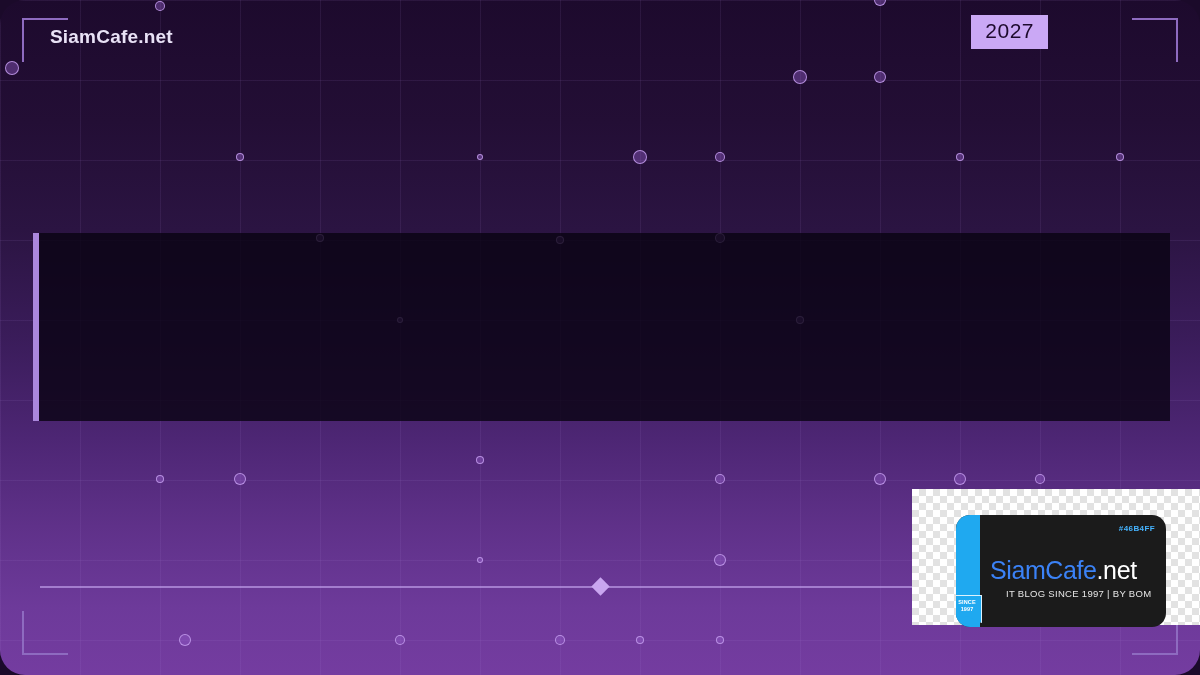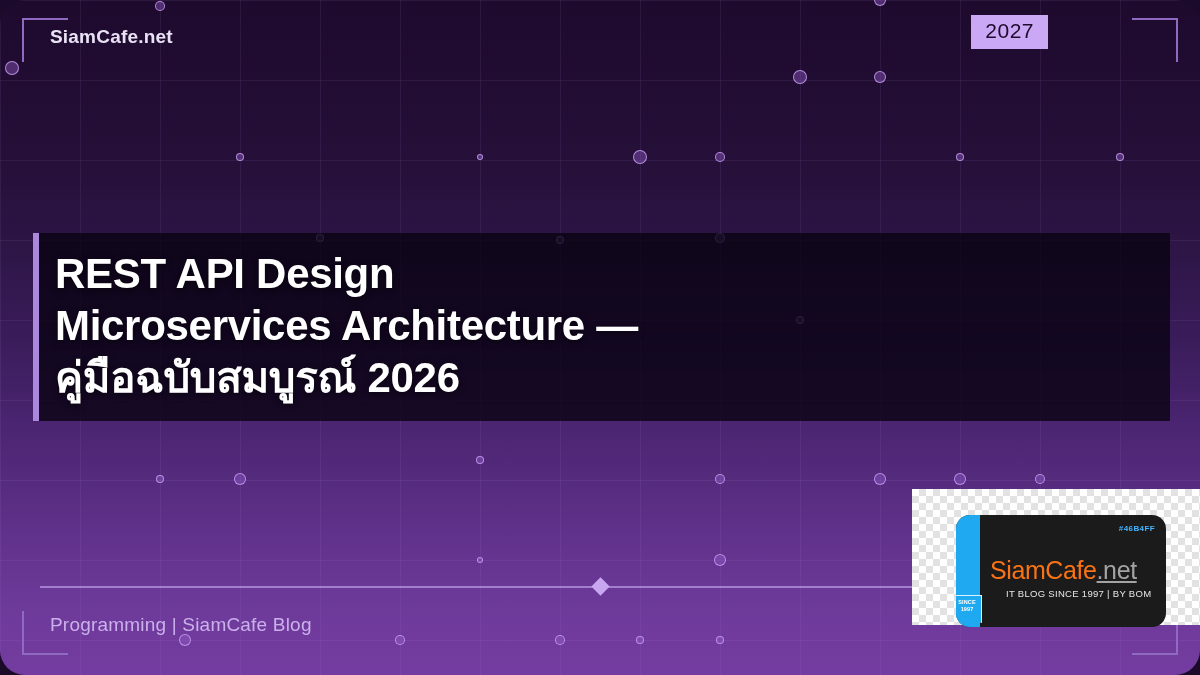--- a/index.html
+++ b/index.html
@@ -193,22 +193,22 @@
     font-weight:bold;
     letter-spacing:0.4px;
   }
   .logo-name {
     font-size:25px;
     font-weight:normal;
     letter-spacing:-0.4px;
     margin-top:10px;
     white-space:nowrap;
   }
-  .logo-name .blue { color:#f97316; }
-  .logo-name .white { color:#a3a3a3;text-decoration:underline; }
+  .logo-name .blue { color:#3b82f6; }
+  .logo-name .white { color:#ffffff; }
   .logo-tag {
     color:#e6e6e6;
     font-size:9.5px;
     letter-spacing:0.3px;
     margin-top:3px;
     white-space:nowrap;
     padding-left:16px;
   }
 </style>
 </head>
@@ -266,28 +266,24 @@
     <span class="h"></span>
     <span class="v"></span>
   </div>
 
   <div class="brand">SiamCafe.net</div>
 
   <div class="year-badge">2027</div>
 
   <div class="title-panel"></div>
   <div class="accent-bar"></div>
-  <div class="title-text">REST API Design
-Microservices Architecture —
-คู่มือฉบับสมบูรณ์ 2026</div>
 
   <div class="divider"></div>
   <div class="diamond"></div>
 
-  <div class="footer">Programming | SiamCafe Blog</div>
 
   <div class="logo-card">
     <div class="logo-inner">
       <div class="logo-strip">
         <div class="since-badge">
           <span>SINCE</span>
           <span>1997</span>
         </div>
       </div>
       <div class="logo-body">

